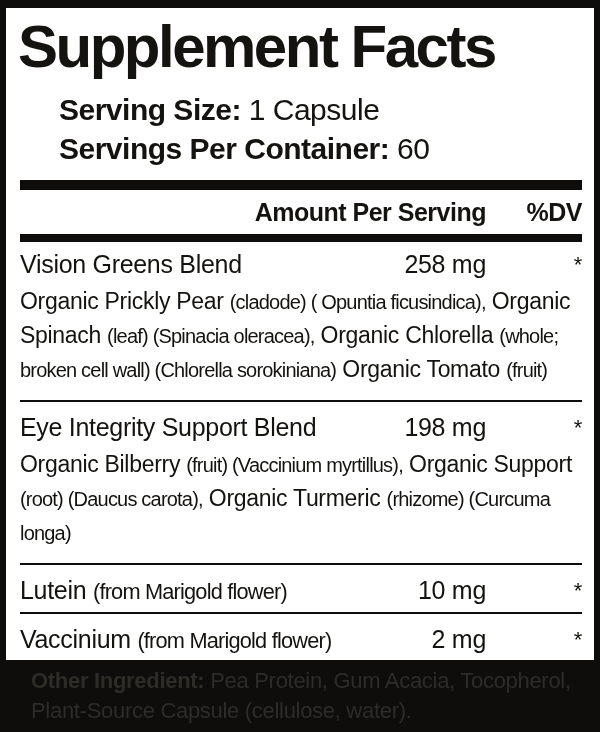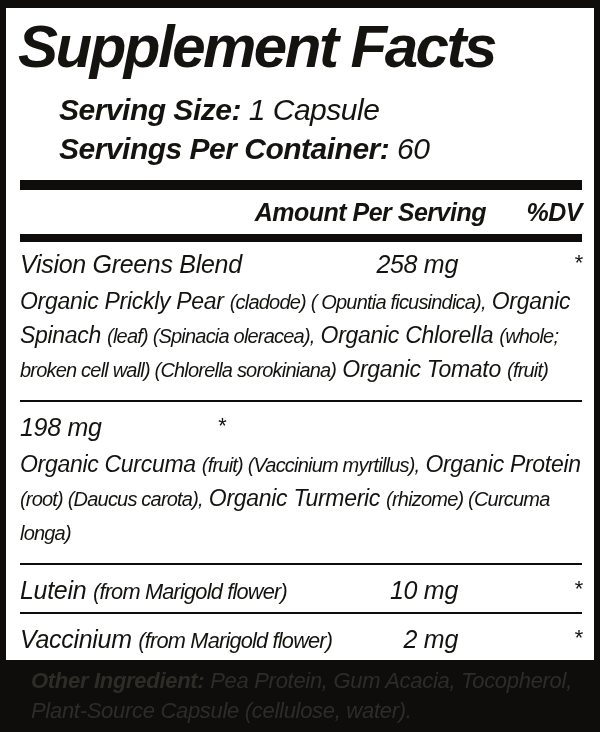--- a/index.html
+++ b/index.html
@@ -10,21 +10,21 @@
     --other:#2e2c27;
   }
   *{margin:0;padding:0;box-sizing:border-box;}
   html,body{width:600px;height:732px;}
   body{
     background:var(--outer);
     font-family:"Liberation Sans", sans-serif;
     color:var(--ink);
     overflow:hidden;
   }
-  .stage{position:relative;width:600px;height:732px;font-style:italic;}
+  .stage{position:relative;width:600px;height:732px;}
   .panel{
     position:absolute;left:6px;top:8px;width:588px;height:652px;
     background:var(--panel);
     padding:2px 12px 0 14px;
     overflow:hidden;
   }
   .title{
     font-size:60px;font-weight:bold;letter-spacing:-2.5px;
     line-height:70px;margin:2px 0 8px -2px;white-space:nowrap;
   }
@@ -34,24 +34,23 @@
   .bar-10{height:10px;margin-top:12px;}
   .bar-8{height:8px;}
   .rule{height:2px;background:var(--rule);width:100%;margin:3px 0;}
   .hdr{
     display:flex;justify-content:flex-end;align-items:flex-start;
     font-size:25px;font-weight:bold;letter-spacing:-0.5px;
     padding:8px 0 7px;
   }
   .hdr-dv{flex:0 0 96px;text-align:right;}
   .nrow{
-    display:flex;align-items:flex-start;
+    display:flex;align-items:center;
     font-size:25px;letter-spacing:-0.3px;
     padding:8px 0 4px;
-    gap:28px;
   }
   .nname{flex:1 1 auto;white-space:nowrap;}
   .namount{text-align:right;white-space:nowrap;}
   .ndv{flex:0 0 96px;text-align:right;font-size:22px;}
   .ndesc{
     font-size:23px;line-height:33px;letter-spacing:-0.3px;
     padding:2px 0 10px;
   }
   .cond{font-size:0.87em;letter-spacing:-0.8px;}
   .other{
@@ -85,24 +84,25 @@
     <div class="nrow">
       <span class="nname"><span class="reg">Vision Greens Blend</span></span>
       <span class="namount">258 mg</span>
       <span class="ndv">*</span>
     </div>
     <div class="ndesc"><span class="reg">Organic Prickly Pear </span><span class="cond">(cladode) ( Opuntia ficusindica),</span><span class="reg"> Organic Spinach </span><span class="cond">(leaf) (Spinacia oleracea),</span><span class="reg"> Organic Chlorella </span><span class="cond">(whole; broken cell wall) (Chlorella sorokiniana)</span><span class="reg"> Organic Tomato </span><span class="cond">(fruit)</span></div>
 
     <div class="rule"></div>
 
     <div class="nrow">
+      <span class="nname"><span class="reg">Eye Integrity Support Blend</span></span>
       <span class="namount">198 mg</span>
       <span class="ndv">*</span>
     </div>
-    <div class="ndesc"><span class="reg">Organic Curcuma </span><span class="cond">(fruit) (Vaccinium myrtillus),</span><span class="reg"> Organic Protein </span><span class="cond">(root) (Daucus carota),</span><span class="reg"> Organic Turmeric </span><span class="cond">(rhizome) (Curcuma longa)</span></div>
+    <div class="ndesc"><span class="reg">Organic Bilberry </span><span class="cond">(fruit) (Vaccinium myrtillus),</span><span class="reg"> Organic Support </span><span class="cond">(root) (Daucus carota),</span><span class="reg"> Organic Turmeric </span><span class="cond">(rhizome) (Curcuma longa)</span></div>
 
     <div class="rule"></div>
 
     <div class="nrow">
       <span class="nname"><span class="reg">Lutein </span><span class="cond">(from Marigold flower)</span></span>
       <span class="namount">10 mg</span>
       <span class="ndv">*</span>
     </div>
 
     <div class="rule"></div>

